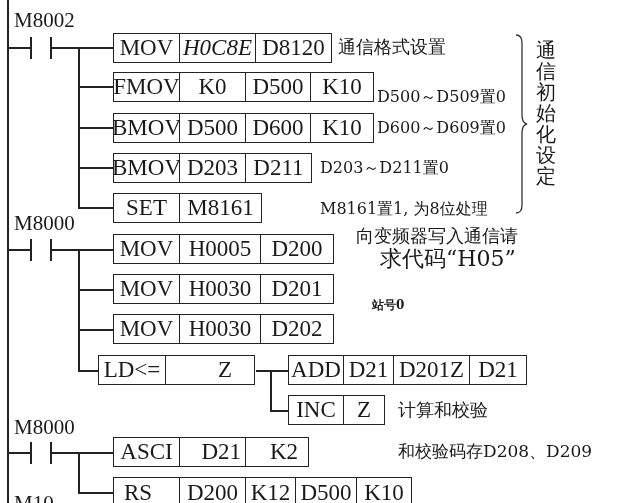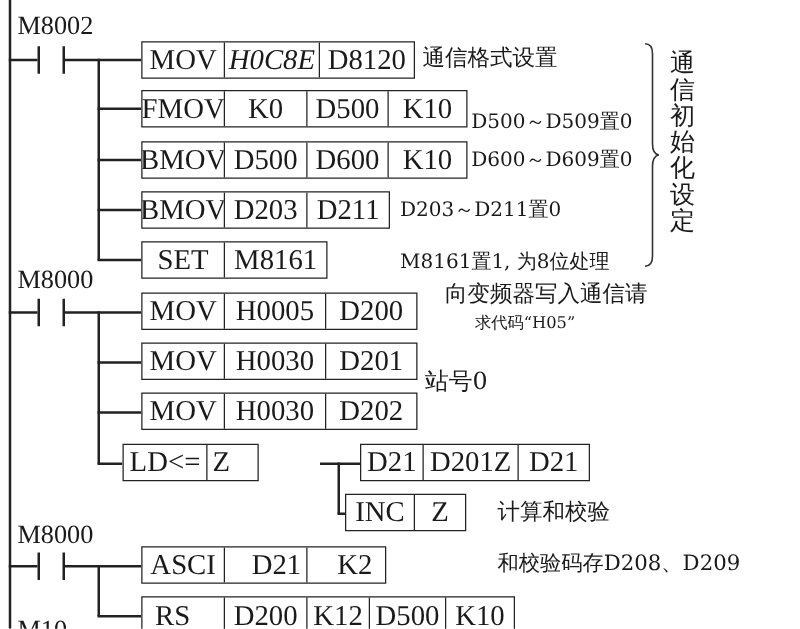--- a/index.html
+++ b/index.html
@@ -92,50 +92,51 @@
 <div class="ln h" style="left:78px;top:289px;width:35px;"></div>
 <div class="ln h" style="left:78px;top:329px;width:35px;"></div>
 <div class="ln h" style="left:78px;top:370px;width:20px;"></div>
 
 <div class="box" style="left:113px;top:234px;height:30px;">
   <div class="cell" style="width:66px;">MOV</div>
   <div class="cell" style="width:81px;">H0005</div>
   <div class="cell" style="width:72px;">D200</div>
 </div>
 <div class="cmt" style="left:356px;top:226px;font-size:18px;">向变频器写入通信请</div>
-<div class="cmt" style="left:380px;top:249px;font-size:13px;">求代码“H05”</div>
+<div class="cmt" style="left:380px;top:249px;font-size:22px;">求代码“H05”</div>
 
 <div class="box" style="left:113px;top:274px;height:30px;">
   <div class="cell" style="width:66px;">MOV</div>
   <div class="cell" style="width:81px;">H0030</div>
   <div class="cell" style="width:72px;">D201</div>
 </div>
 
 <div class="box" style="left:113px;top:314px;height:30px;">
   <div class="cell" style="width:66px;">MOV</div>
   <div class="cell" style="width:81px;">H0030</div>
   <div class="cell" style="width:72px;">D202</div>
 </div>
-<div class="cmt" style="left:340px;top:295px;font-size:19px;">站号0</div>
+<div class="cmt" style="left:372px;top:295px;font-size:12px;font-weight:bold;">站号0</div>
 
-<div class="box" style="left:98px;top:355px;height:30px;">
+<div class="box" style="left:98px;top:355px;height:30px;gap:48px;">
   <div class="cell" style="width:67px;">LD&lt;=</div>
   <div class="cell" style="width:40px;justify-content:flex-start;padding-left:4px;">Z</div>
 </div>
 <div class="ln h" style="left:256px;top:370px;width:32px;"></div>
 <div class="ln v" style="left:270px;top:370px;height:41px;"></div>
 <div class="ln h" style="left:270px;top:410px;width:18px;"></div>
 
 <div class="box" style="left:288px;top:355px;height:30px;">
+  <div class="cell" style="width:55px;">ADD</div>
   <div class="cell" style="width:50px;">D21</div>
   <div class="cell" style="width:76px;">D201Z</div>
   <div class="cell" style="width:56px;">D21</div>
 </div>
 
-<div class="box" style="left:276px;top:395px;height:30px;">
+<div class="box" style="left:288px;top:395px;height:30px;">
   <div class="cell" style="width:55px;">INC</div>
   <div class="cell" style="width:40px;">Z</div>
 </div>
 <div class="cmt" style="left:398px;top:400px;font-size:18px;">计算和校验</div>
 
 <div class="lbl" style="left:14px;top:416px;">M8000</div>
 <div class="ln h" style="left:7px;top:452px;width:23px;"></div>
 <div class="contact" style="left:30px;top:442px;"></div>
 <div class="ln h" style="left:52px;top:452px;width:61px;"></div>
 <div class="ln v" style="left:78px;top:452px;height:41px;"></div>

